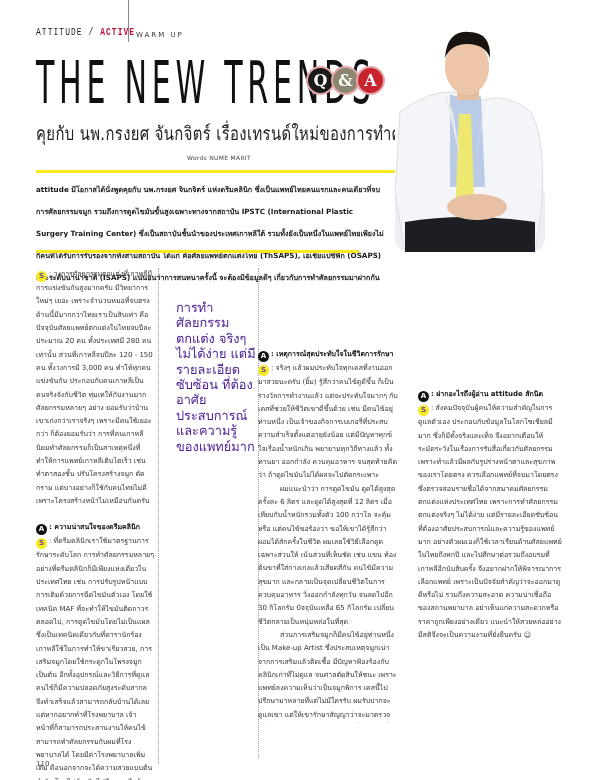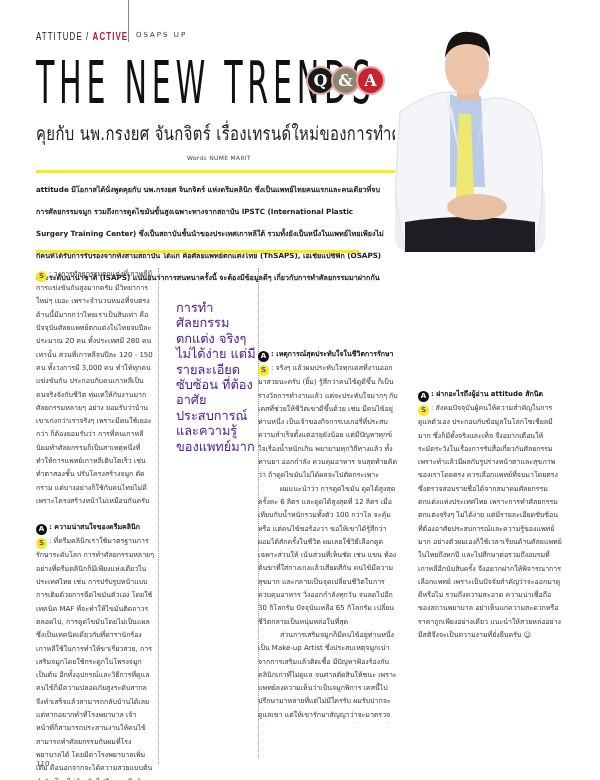--- a/index.html
+++ b/index.html
@@ -1,19 +1,19 @@
 <!DOCTYPE html>
 <html><head>
 <meta charset="utf-8">
 <style>
   * { box-sizing: border-box; margin: 0; padding: 0; }
   html, body { width: 600px; height: 780px; background: #ffffff; overflow: hidden; }
   body { position: relative; font-family: "DejaVu Sans", sans-serif; color: #222; }
 
-  .section-label { position: absolute; left: 36px; top: 22px; height: 20px; display: flex; align-items: flex-end; font-family: Liberation Sans, sans-serif; letter-spacing: 1.5px; }
+  .section-label { position: absolute; left: 36px; top: 22px; height: 20px; display: flex; align-items: center; font-family: Liberation Mono, monospace; letter-spacing: 1.5px; }
   .section-label .sec { font-size: 11px; color: #222; transform: scaleX(0.72); transform-origin: left; white-space: nowrap; }
   .section-label .act { color: #b8163b; font-weight: bold; }
   .section-divider { position: absolute; left: 128px; top: 0; width: 1px; height: 42px; background: #888; }
   .section-sub { position: absolute; left: 136px; top: 31px; font-size: 7px; letter-spacing: 2px; color: #333; }
 
   .title { position: absolute; left: 36px; top: 54px; font-family: "DejaVu Sans", sans-serif; font-size: 58px; font-weight: normal; letter-spacing: 9px; color: #111; transform: scaleX(0.52); transform-origin: left top; white-space: nowrap; line-height: 1; }
 
   .qa-badge { position: absolute; left: 310px; top: 66px; display: flex; }
   .qa-badge .dot { width: 29px; height: 29px; border-radius: 50%; display: flex; align-items: center; justify-content: center; font-family: "DejaVu Serif", serif; font-weight: bold; font-size: 16px; color: #fff; margin-left: -4px; border: 2px solid #e3a8ac; }
   .qa-badge .q { background: #1a1a1a; }
@@ -52,21 +52,21 @@
 
   .page-number { position: absolute; left: 36px; top: 760px; font-size: 7px; color: #444; }
 </style>
 </head>
 <body>
 
 <div class="section-divider"></div>
 <div class="section-label">
   <span class="sec"><span>ATTITUDE / </span><span class="act">ACTIVE</span></span>
 </div>
-<div class="section-sub">OSAPS UP</div>
+<div class="section-sub">WARM UP</div>
 
 <h1 class="title">THE NEW TRENDS</h1>
 
 <div class="qa-badge">
   <span class="dot q">Q</span>
   <span class="dot amp">&amp;</span>
   <span class="dot a">A</span>
 </div>
 
 <div class="subtitle">คุยกับ นพ.กรงยศ จันกจิตร์ เรื่องเทรนด์ใหม่ของการทำศัลยกรรม</div>

